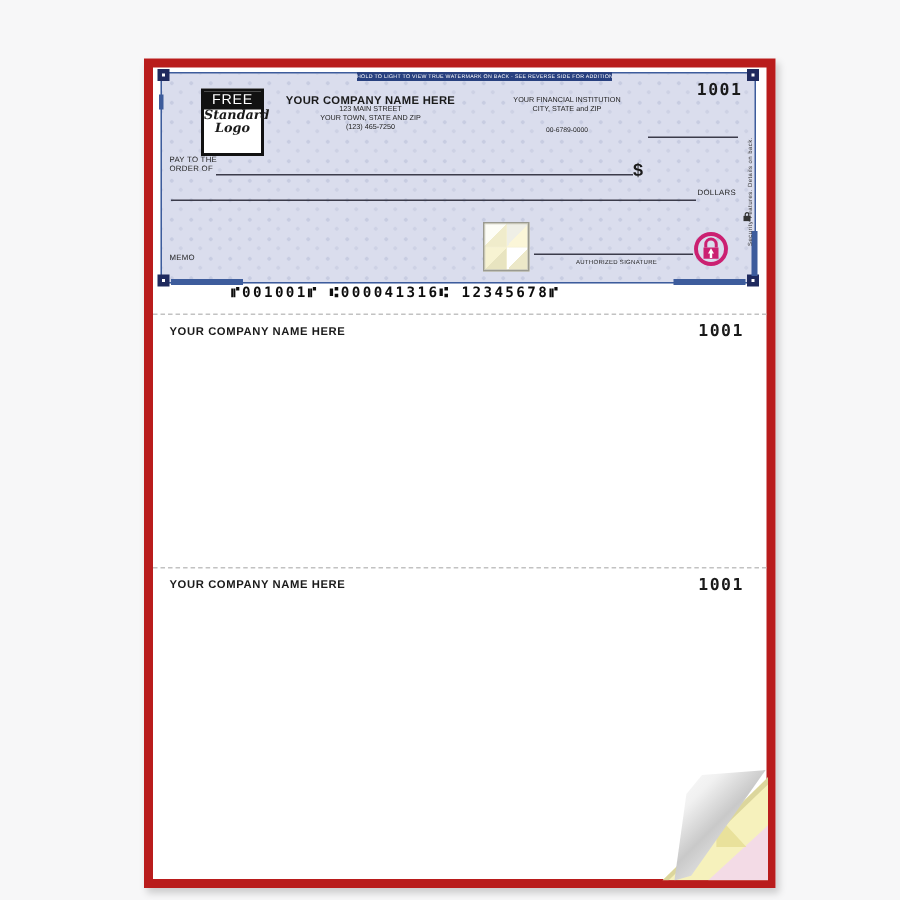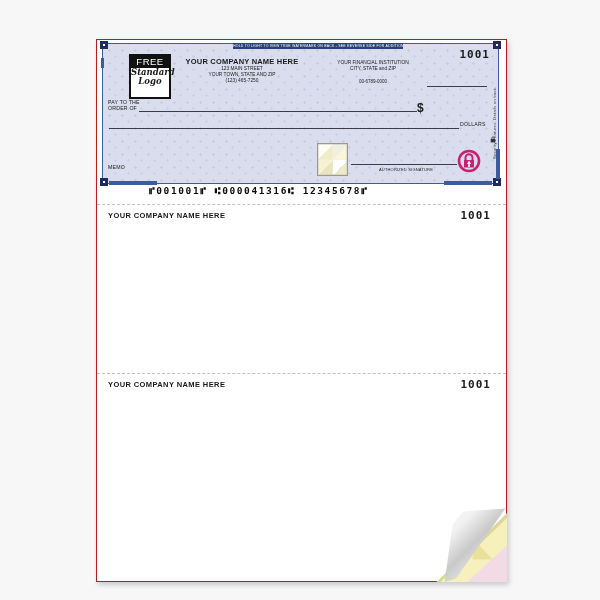--- a/index.html
+++ b/index.html
@@ -5,21 +5,21 @@
   html,body{margin:0;padding:0;}
   body{
     width:600px;height:600px;background:#f7f7f8;
     font-family:"Liberation Sans",sans-serif;color:#1a1a1a;
     position:relative;overflow:hidden;
   }
   .stage{position:absolute;inset:0;}
   
   .sheet{
     position:absolute;left:96px;top:39px;width:409px;height:541px;
-    background:#ffffff;border:1px solid #b91c1c;
+    background:#ffffff;border:6px solid #b91c1c;
     box-shadow:2px 3px 5px rgba(0,0,0,.18);
   }
   
   .check{
     position:absolute;left:5px;top:3px;width:395px;height:139px;
     background-color:#dadded;
     background-image:
       radial-gradient(#c7cce1 1.1px, transparent 1.4px),
       radial-gradient(#cdd1e4 1.1px, transparent 1.4px);
     background-size:13px 13px;background-position:0 0,6px 6px;

